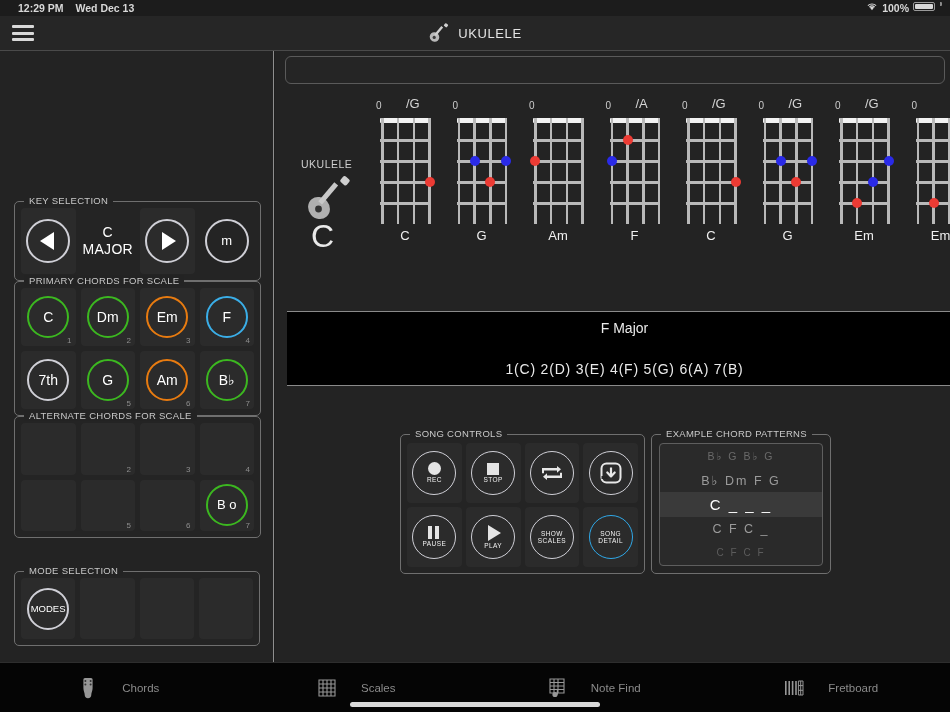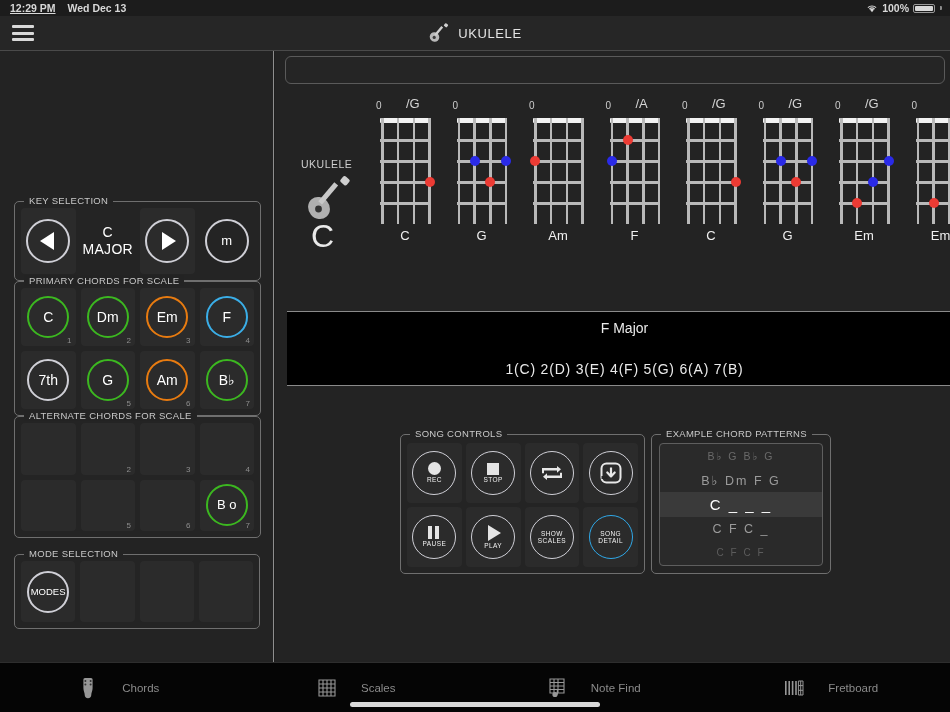--- a/index.html
+++ b/index.html
@@ -11,23 +11,23 @@
     -webkit-font-smoothing:antialiased;
   }
   .app{ position:relative; width:950px; height:712px; background:#1e1e1e; }
 
   
   .statusbar{
     position:absolute; left:0; top:0; width:950px; height:16px;
     background:#1c1c1c; display:flex; align-items:center;
     font-size:10.5px; font-weight:bold; color:#d8d8d8;
   }
-  .sb-time{ margin-left:10px;text-decoration:underline; }
+  .sb-time{ margin-left:18px; }
   .sb-date{ margin-left:12px; }
-  .sb-right{ margin-left:auto; margin-right:8px; display:flex; align-items:center; gap:4px; }
+  .sb-right{ margin-left:auto; margin-right:8px; display:flex; gap:4px; }
   .wifi-icon{ display:inline-block; width:12px; height:9px; position:relative; }
   .wifi-icon svg{ display:block; }
   .batt{ display:inline-block; width:22px; height:9px; border:1px solid #9a9a9a; border-radius:2px; position:relative; }
   .batt::after{ content:""; position:absolute; left:1px; top:1px; bottom:1px; right:1px; background:#d8d8d8; border-radius:1px;}
   .batt-tip{ display:inline-block; width:2px; height:4px; background:#8a8a8a; border-radius:0 1px 1px 0; margin-left:1px;}
 
   
   .navbar{
     position:absolute; left:0; top:16px; width:950px; height:35px;
     background:#262626; border-bottom:1px solid #4a4a4a;
@@ -81,21 +81,21 @@
   #primary-chords{ left:14px; top:230px; width:247px; height:135px; }
   #primary-chords .cellgrid{ grid-template-columns:repeat(4,1fr); grid-template-rows:repeat(2,1fr); }
   #primary-chords .circbtn{ width:42px; height:42px; font-size:14px; }
 
   
   #alternate-chords{ left:14px; top:365px; width:247px; height:122px;padding-left:36px; }
   #alternate-chords .cellgrid{ grid-template-columns:repeat(4,1fr); grid-template-rows:repeat(2,1fr); }
   #alternate-chords .circbtn{ width:42px; height:42px; font-size:13px; }
 
   
-  #mode-selection{ left:14px; top:503px; width:246px; height:75px; }
+  #mode-selection{ left:14px; top:520px; width:246px; height:75px; }
   #mode-selection .cellgrid{ grid-template-columns:repeat(4,1fr); }
   #mode-selection .circbtn{ width:42px; height:42px; font-size:9.5px; }
 
   
   .rightpanel{ position:absolute; left:275px; top:51px; width:675px; height:611px; background:#232323; }
 
   .toppanel{
     position:absolute; left:10px; top:5px; width:660px; height:28px;
     border:1px solid #5a5a5a; border-radius:6px; background:#252525;
   }

